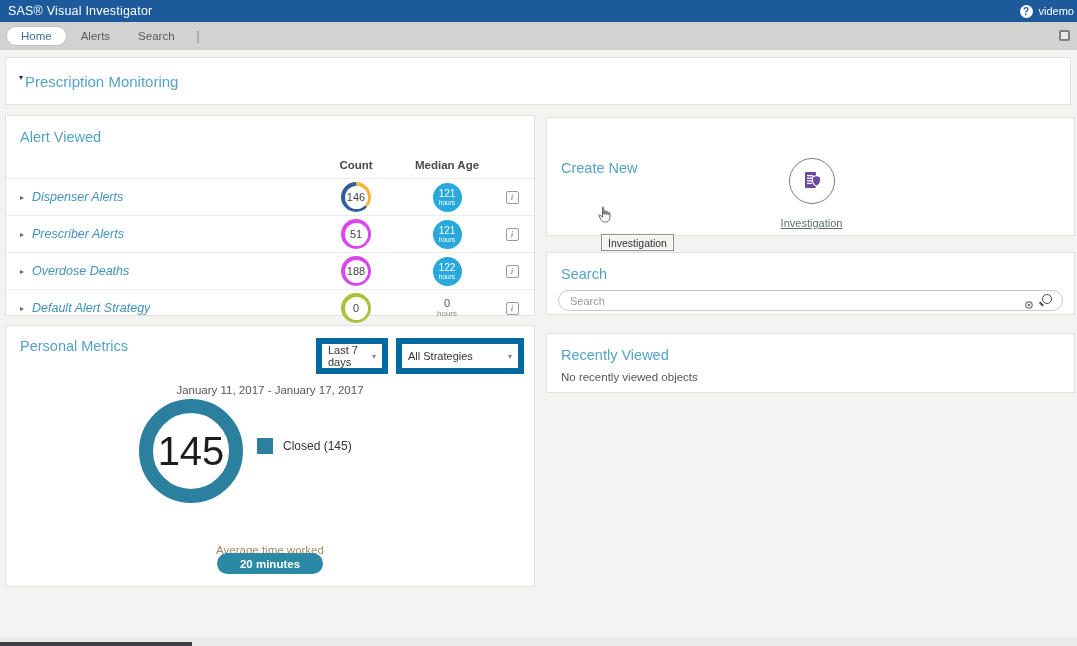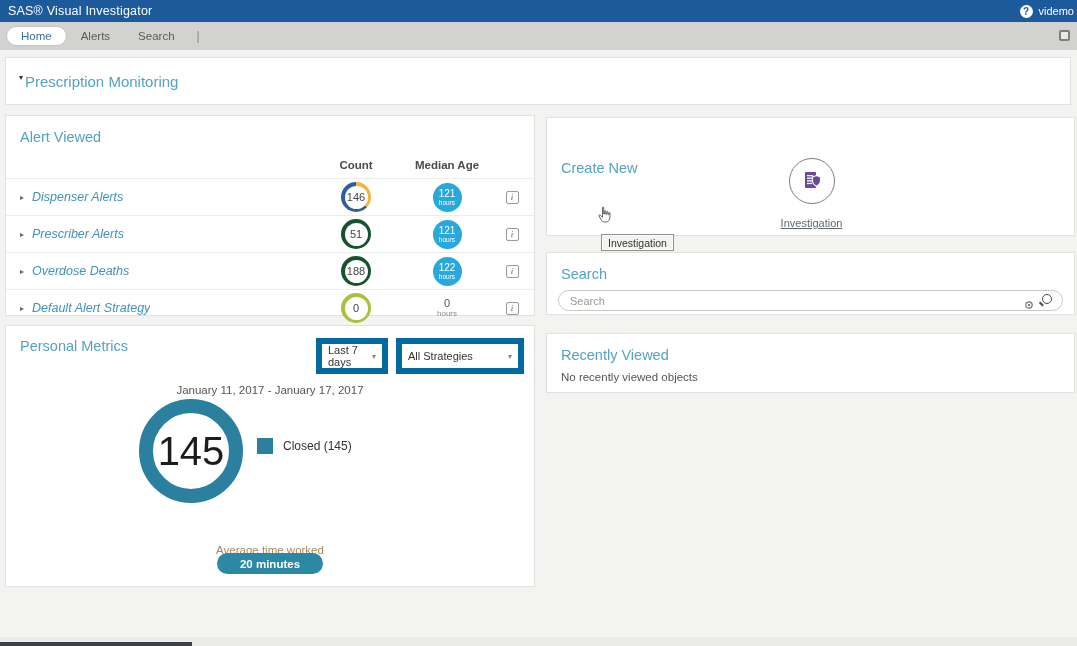--- a/index.html
+++ b/index.html
@@ -43,21 +43,21 @@
   .acol-info { width: 44px; display: flex; justify-content: center; }
   .hdr-row { height: 26px; margin-top: 6px; }
   .hdr-row span { font-size: 11.5px; color: #4a4a4a; font-weight: bold; }
   .data-row { height: 37px; border-top: 1px solid #ededeb; }
   .row-caret { font-size: 8px; color: #666; margin-right: 8px; }
   .row-label { font-size: 12.5px; color: #4292ba; white-space: nowrap; overflow: hidden; font-style: italic; }
   .ring { width: 30px; height: 30px; border-radius: 50%; display: flex; align-items: center; justify-content: center; }
   .ring .inner { width: 23px; height: 23px; border-radius: 50%; background: #fff; display: flex;
                  align-items: center; justify-content: center; font-size: 11px; color: #444; }
   .ring-split { background: conic-gradient(#f0b53f 0deg 135deg, #2e5e9b 135deg 360deg); }
-  .ring-teal  { background: #14532d; }
+  .ring-teal  { background: #d946ef; }
   .ring-green { background: #a9c13c; }
   .median-badge { width: 29px; height: 29px; border-radius: 50%; background: #29a8db; color: #fff;
                   display: flex; flex-direction: column; align-items: center; justify-content: center; }
   .median-badge .mv { font-size: 10px; line-height: 10px; }
   .median-badge .mu { font-size: 6.5px; line-height: 7px; }
   .median-plain { text-align: center; }
   .median-plain .mv { font-size: 11px; line-height: 11px; color: #555; }
   .median-plain .mu { font-size: 8px; line-height: 9px; color: #888; }
   .info-btn { width: 13px; height: 13px; border: 1px solid #9a9a98; border-radius: 2px; color: #666;
               font-size: 9px; font-style: italic; font-family: "Liberation Serif", serif;

